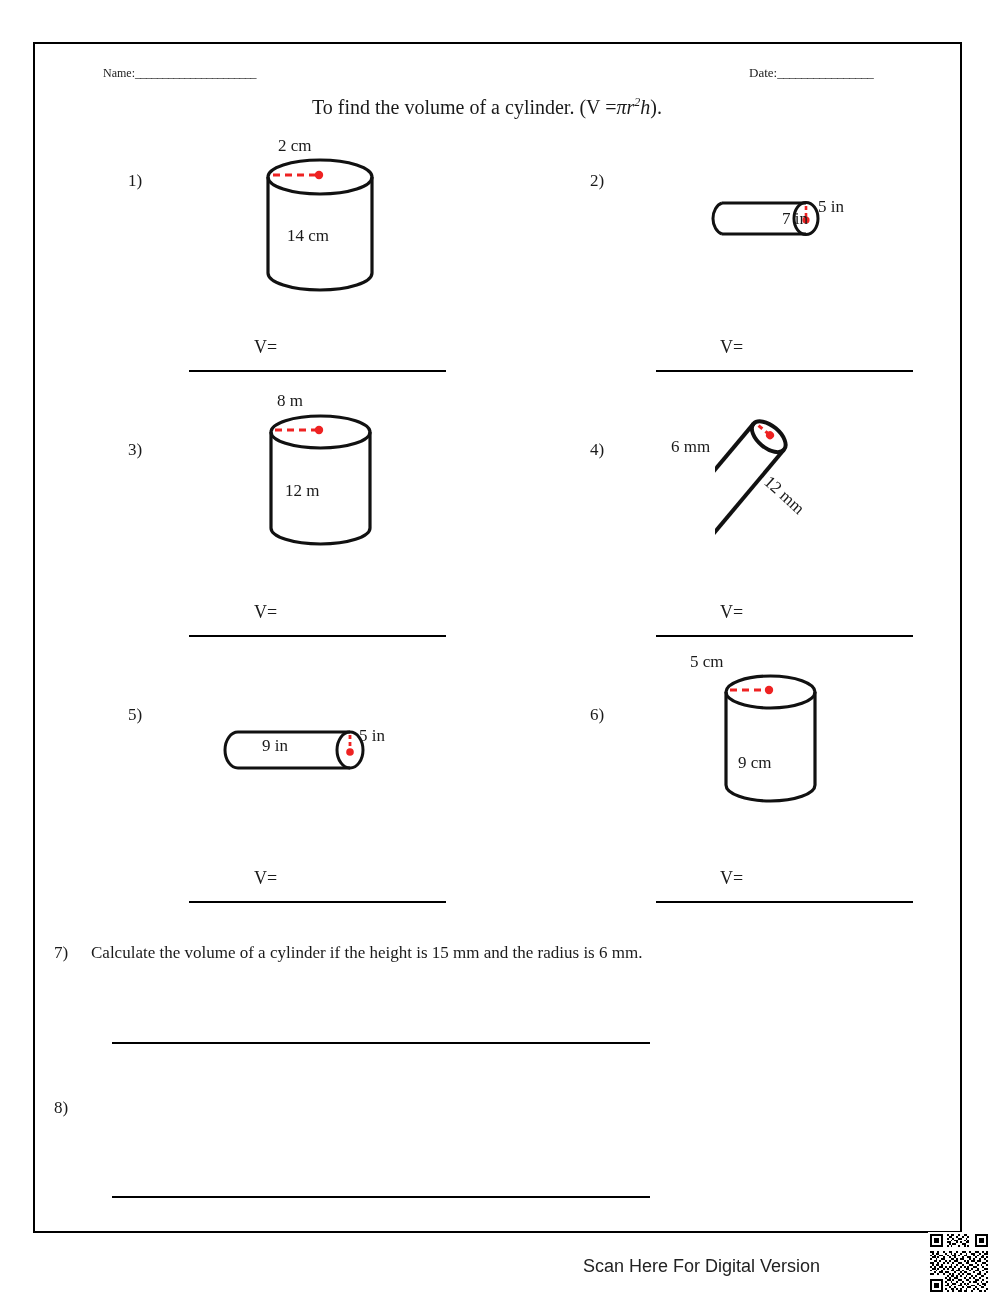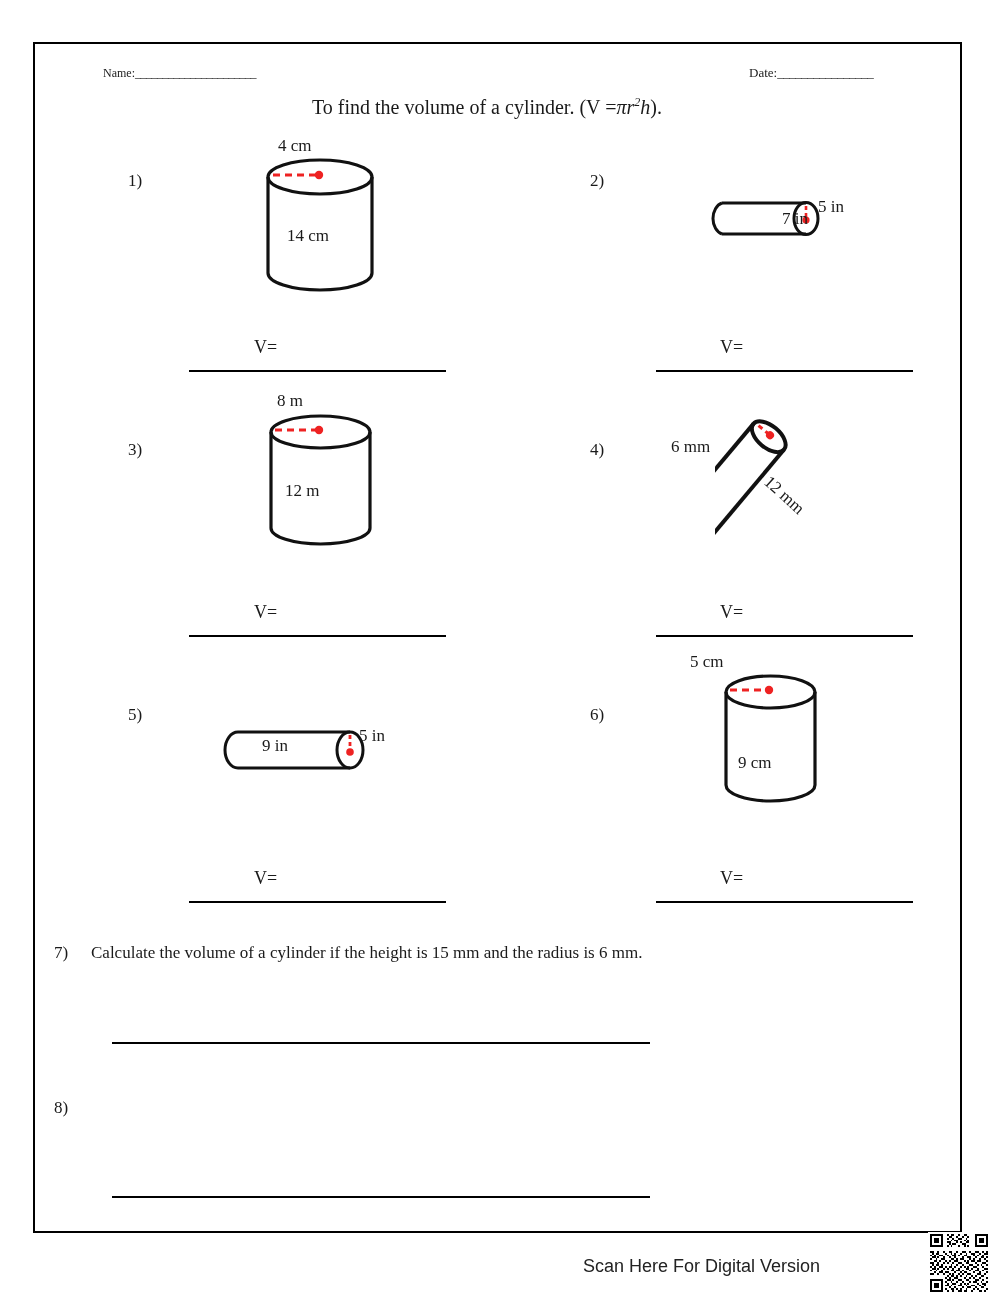--- a/index.html
+++ b/index.html
@@ -112,21 +112,21 @@
   </div>
   <div class="date-row">
     <span>Date:</span><span class="blank-ul">________________</span>
   </div>
 
   <div class="formula">
     <span>To find the volume of a cylinder. (V =</span><span class="mi">π</span><span class="mi">r</span><sup>2</sup><span class="mi">h</span><span>).</span>
   </div>
 
   <div class="pnum" style="left:128px;top:171px;">1)</div>
-  <div class="mlabel" style="left:278px;top:136px;">4 cm</div>
+  <div class="mlabel" style="left:278px;top:136px;">2 cm</div>
   <svg class="cyl" style="left:260px;top:155px;" width="120" height="145" viewBox="0 0 120 145">
     <path d="M8 22 L8 118" stroke="#111" stroke-width="3.2" fill="none"></path>
     <path d="M112 22 L112 118" stroke="#111" stroke-width="3.2" fill="none"></path>
     <ellipse cx="60" cy="22" rx="52" ry="17" stroke="#111" stroke-width="3.2" fill="none"></ellipse>
     <path d="M8 118 A52 17 0 0 0 112 118" stroke="#111" stroke-width="3.2" fill="none"></path>
     <line x1="13" y1="20" x2="57" y2="20" stroke="#ee2222" stroke-width="3" stroke-dasharray="7 5"></line>
     <circle cx="59" cy="20" r="4.2" fill="#ee2222"></circle>
   </svg>
   <div class="mlabel" style="left:287px;top:226px;">14 cm</div>
   <div class="vlabel" style="left:254px;top:337px;">V=</div>

